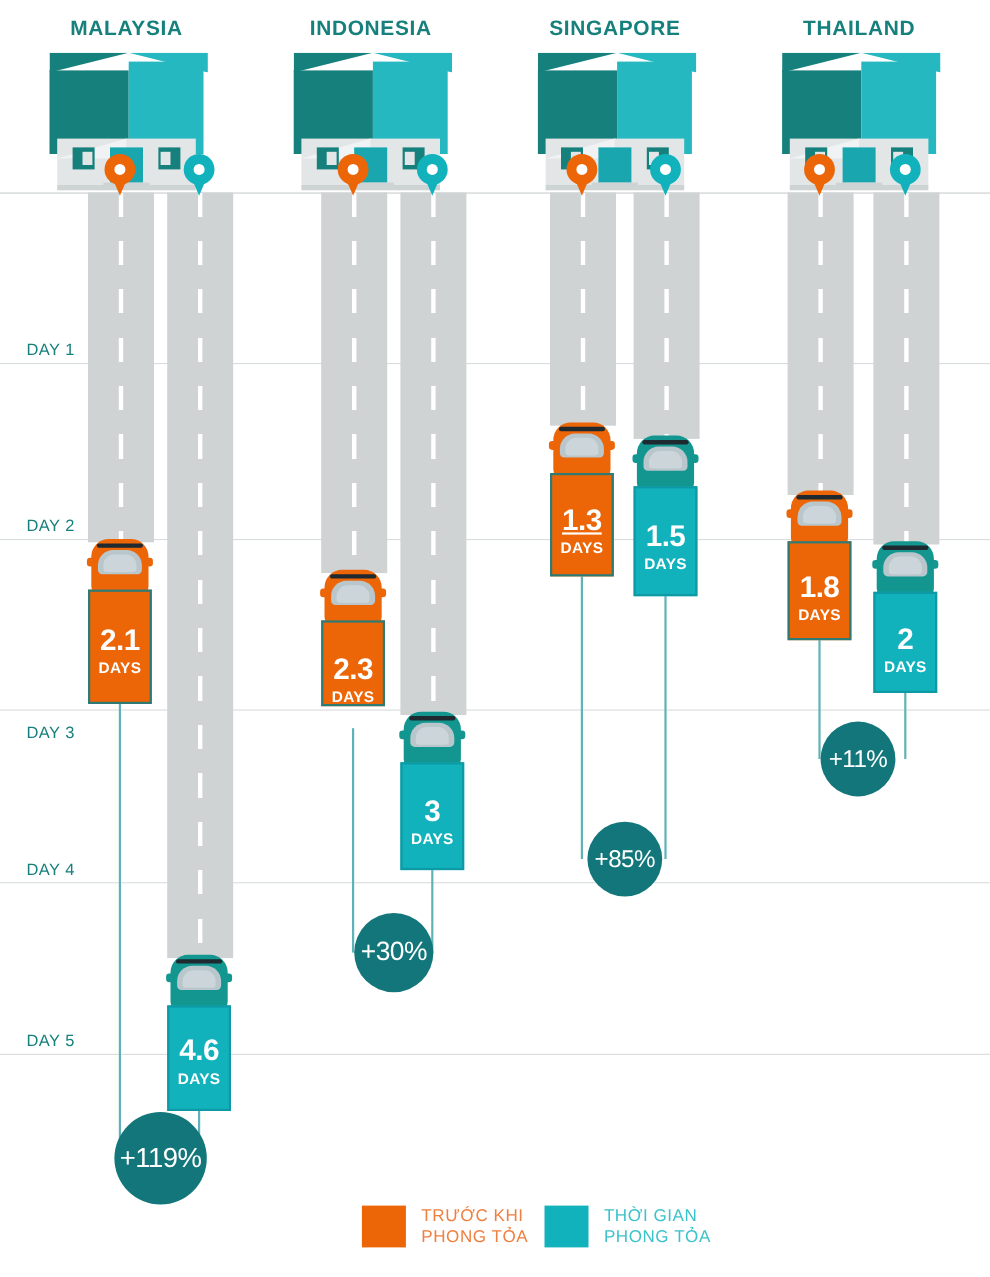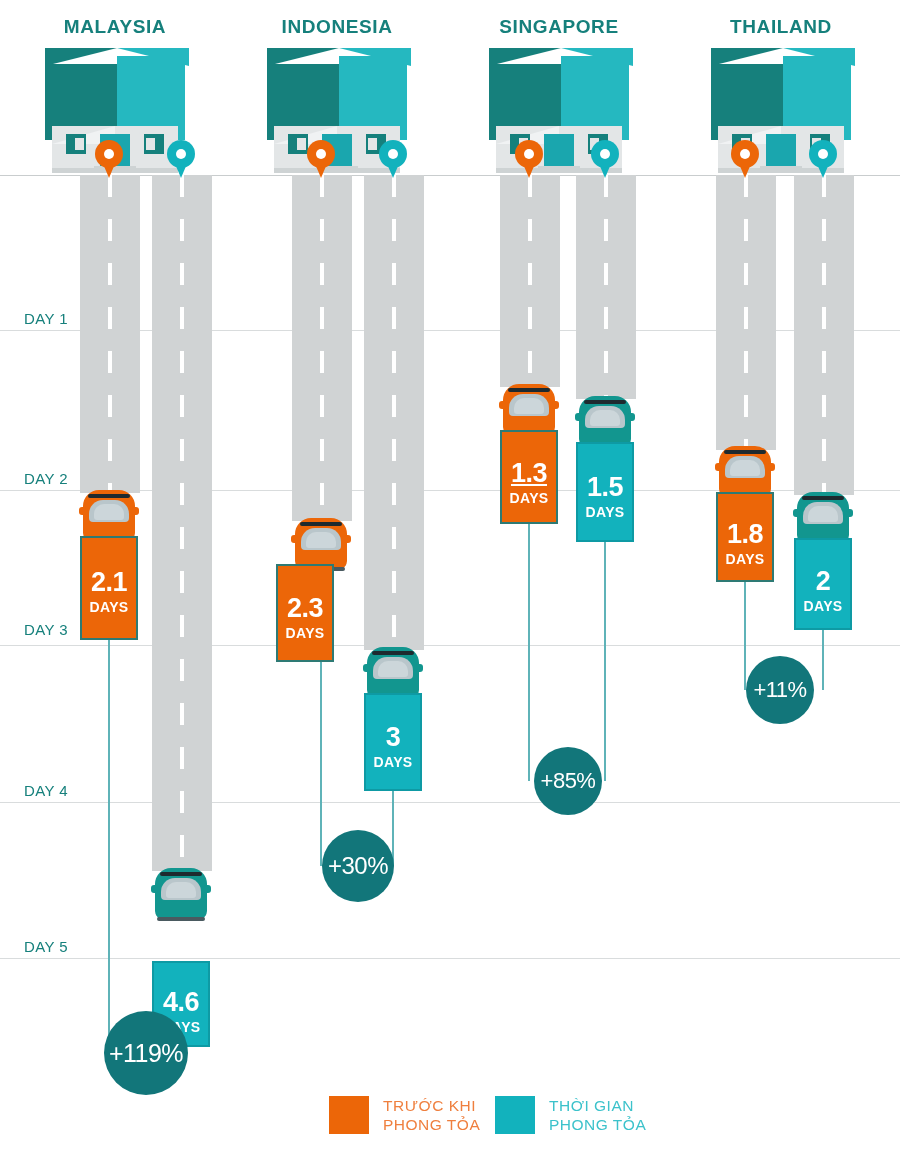--- a/index.html
+++ b/index.html
@@ -158,21 +158,21 @@
 
 <div id="stage">
 
   <div id="gridlayer">
       <div class="gridline top" style="top:175px;"></div>
       <div class="gridline" style="top:330px;"></div>
       <div class="day-label" style="left:24px;top:310px;">DAY 1</div>
       <div class="gridline" style="top:490px;"></div>
       <div class="day-label" style="left:24px;top:470px;">DAY 2</div>
       <div class="gridline" style="top:645px;"></div>
-      <div class="day-label" style="left:24px;top:621px;">DAY 3</div>
+      <div class="day-label" style="left:24px;top:658px;">DAY 3</div>
       <div class="gridline" style="top:802px;"></div>
       <div class="day-label" style="left:24px;top:782px;">DAY 4</div>
       <div class="gridline" style="top:958px;"></div>
       <div class="day-label" style="left:24px;top:938px;">DAY 5</div>
     </div>
 
   <div id="columns">
       <div class="road" style="left:80px;top:175px;height:318px;">
         <div class="dash"></div>
       </div>
@@ -200,21 +200,21 @@
         <div class="mirrorR"></div>
         <div class="roofline"></div>
         <div class="wind"></div>
         <div class="wind2"></div>
         <div class="rearline"></div>
       </div>
       <div class="bar orange" style="left:80px;top:536px;height:104px;">
         <div class="val" style="top:31px;">2.1</div>
         <div class="unit" style="top:62px;">DAYS</div>
       </div>
-      <div class="bar teal" style="left:152px;top:914px;height:86px;margin-top:47px;">
+      <div class="bar teal" style="left:152px;top:914px;height:96px;">
         <div class="val" style="top:26px;">4.6</div>
         <div class="unit" style="top:57px;">DAYS</div>
       </div>
       <div class="pct" style="left:104px;top:1011px;width:84px;height:84px;font-size:25px;">+119%</div>
       <div class="col" style="left:0px;">
         <div class="country-title">MALAYSIA</div>
         <div class="warehouse">
           <div class="wh-top-wedge">
             <i></i>
             <b></b>
@@ -268,21 +268,21 @@
         <div class="sideL"></div>
         <div class="sideR"></div>
         <div class="body"></div>
         <div class="mirrorL"></div>
         <div class="mirrorR"></div>
         <div class="roofline"></div>
         <div class="wind"></div>
         <div class="wind2"></div>
         <div class="rearline"></div>
       </div>
-      <div class="bar orange" style="left:276px;top:564px;height:98px;">
+      <div class="bar orange" style="left:292px;top:564px;height:78px;">
         <div class="val" style="top:29px;">2.3</div>
         <div class="unit" style="top:60px;">DAYS</div>
       </div>
       <div class="bar teal" style="left:364px;top:693px;height:98px;">
         <div class="val" style="top:29px;">3</div>
         <div class="unit" style="top:60px;">DAYS</div>
       </div>
       <div class="pct" style="left:322px;top:830px;width:72px;height:72px;font-size:24px;">+30%</div>
       <div class="col" style="left:222px;">
         <div class="country-title">INDONESIA</div>

